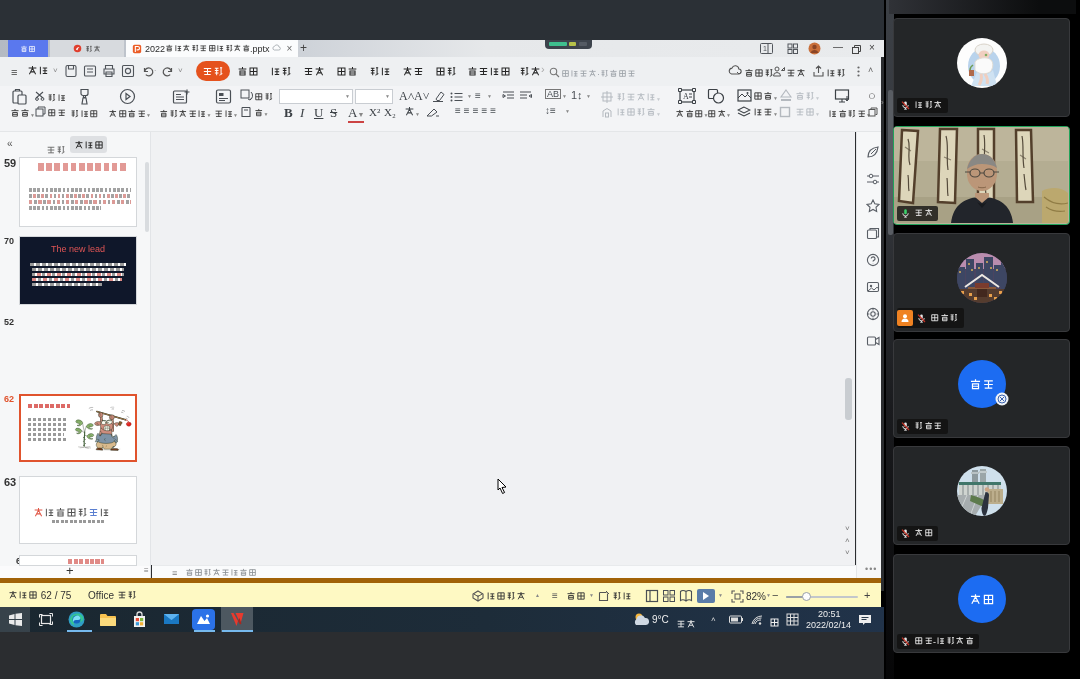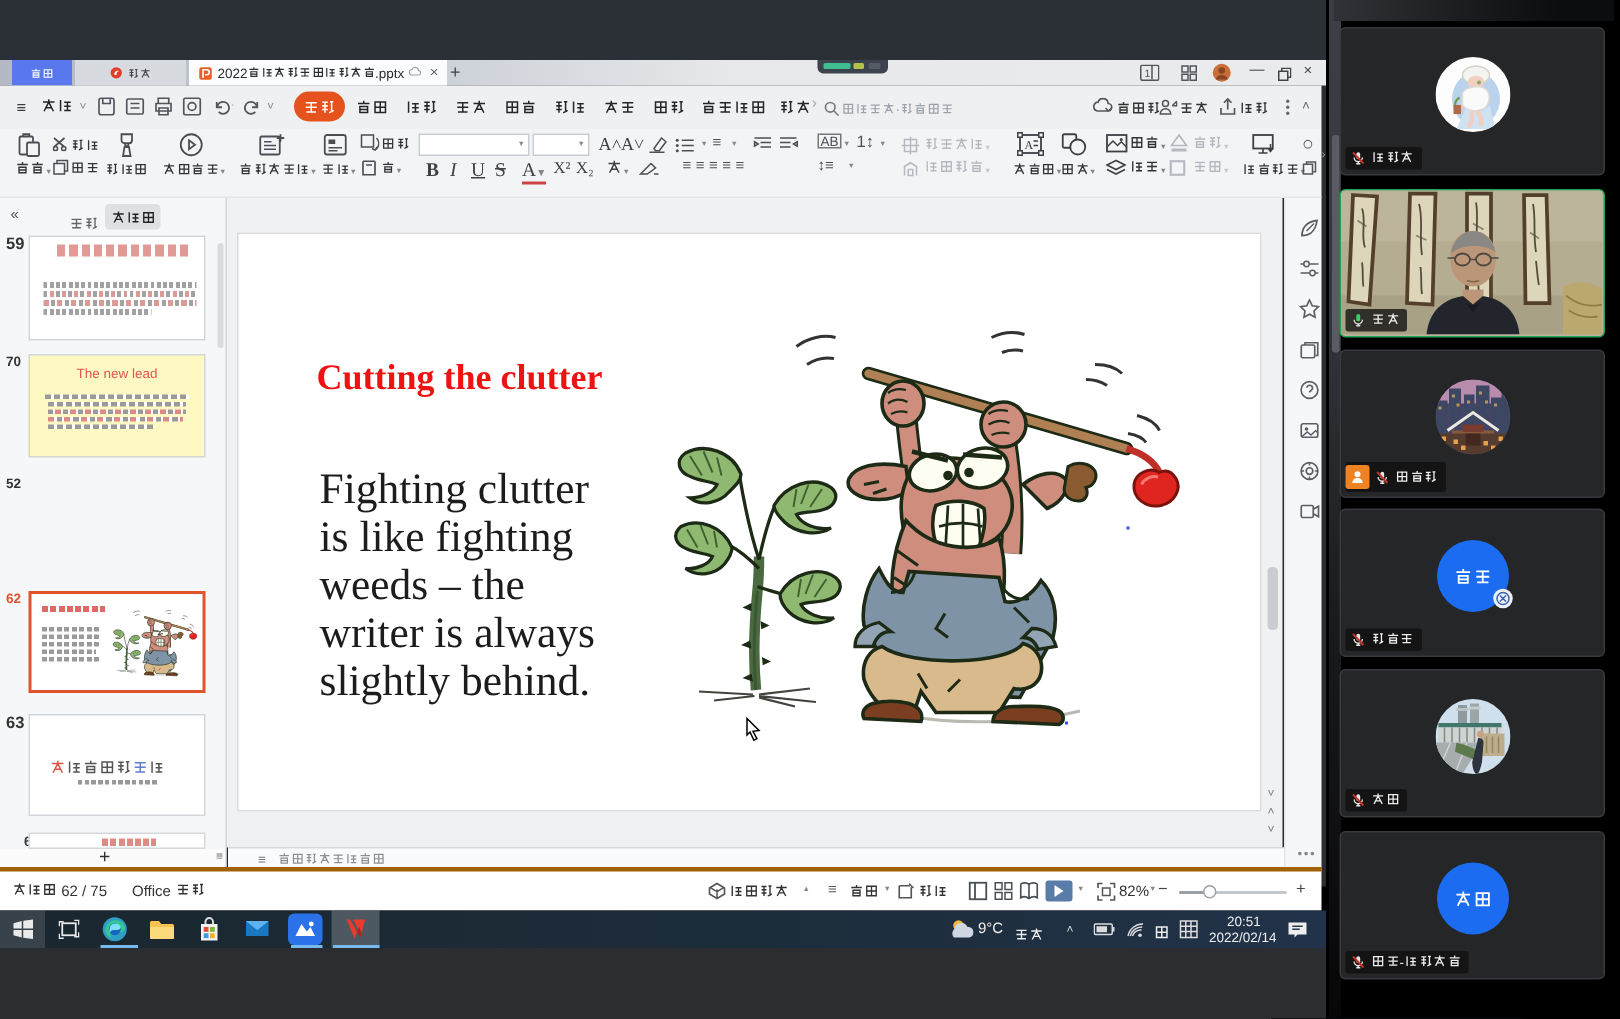--- a/index.html
+++ b/index.html
@@ -14,21 +14,21 @@
 .tab{position:absolute;top:0;height:17px;font-size:9px;display:flex;align-items:center;justify-content:center;color:#333}
 #menubar{position:absolute;left:0;top:57px;width:881px;height:29px;background:#eef0f2;font-size:11.5px;color:#262626}
 #toolbar{position:absolute;left:0;top:86px;width:881px;height:40px;background:#f3f4f6;font-size:10.5px;color:#3a3a3a}
 #toolstrip2{position:absolute;left:0;top:126px;width:881px;height:6px;background:#f3f4f6;border-bottom:1px solid #e4e6e8}
 
 #leftpanel{position:absolute;left:0;top:132px;width:151px;height:446px;background:#f6f7f8;border-right:1px solid #e2e4e7;overflow:hidden}
 #editor{position:absolute;left:151px;top:132px;width:704px;height:433px;background:#f0f1f3}
 #slide{position:absolute;left:7px;top:23px;width:683px;height:386px;background:#fff;border:1px solid #d8dadd}
 #rightbar{position:absolute;left:856px;top:132px;width:25px;height:446px;background:#f6f7f8;border-left:1px solid #e4e6e8}
 #notesbar{position:absolute;left:152px;top:565px;width:704px;height:13px;background:#fafbfc;border-top:1px solid #e8eaec;color:#8a8f94;font-size:9px}
-#statusbar{position:absolute;left:0;top:578px;width:881px;height:29px;background:#ffffff;border-top:3px solid #a16207;color:#333;font-size:10px}
+#statusbar{position:absolute;left:0;top:578px;width:881px;height:29px;background:#fef9c3;border-top:5px solid #a16207;color:#333;font-size:10px}
 #taskbar{position:absolute;left:0;top:607px;width:884px;height:25px;background:linear-gradient(90deg,#1a2730 0%,#1d2c39 55%,#21334a 100%)}
 #below{position:absolute;left:0;top:632px;width:884px;height:47px;background:#2b2d30}
 
 #sidebar{position:absolute;left:884px;top:0;width:196px;height:679px;background:#000}
 .tile{position:absolute;left:9px;width:177px;height:99px;background:#242628;border:1px solid #38393c;border-radius:4px}
 .nlabel{position:absolute;left:3px;bottom:3px;background:rgba(16,16,16,.78);color:#eee;font-size:9px;display:flex;align-items:center;padding:2px 5px 2px 3px;border-radius:2px;gap:3px}
 .avcirc{position:absolute;left:50%;top:44px;transform:translate(-50%,-50%)}
 </style>
 </head>
 <body>
@@ -643,21 +643,21 @@
     <span class="abs" style="left:4px;top:25px;font-size:11px;font-weight:bold;color:#333">59</span>
     <div class="abs" style="left:19px;top:25px;width:118px;height:70px;background:#fff;border:1px solid #d4d7da">
       <div class="abs" style="left:18px;top:5px;width:88px;height:7.5px;background:repeating-linear-gradient(90deg,#e29a96 0 5.5px,#fff 5.5px 8.2px)"></div>
       <div class="abs" style="left:9px;top:30px;width:102px;height:3.5px;background:repeating-linear-gradient(90deg,#a2a2a2 0 2.6px,#fff 2.6px 4.2px)"></div>
       <div class="abs" style="left:9px;top:36px;width:102px;height:3.5px;background:repeating-linear-gradient(90deg,#a2a2a2 0 2.6px,#fff 2.6px 4.2px,#dc9a96 4.2px 6.8px,#fff 6.8px 8.2px)"></div>
       <div class="abs" style="left:9px;top:42px;width:102px;height:3.5px;background:repeating-linear-gradient(90deg,#dc9a96 0 3.4px,#fff 3.4px 5.2px,#a2a2a2 5.2px 7.8px,#fff 7.8px 9.2px)"></div>
       <div class="abs" style="left:9px;top:48px;width:72px;height:3.5px;background:repeating-linear-gradient(90deg,#a2a2a2 0 2.6px,#fff 2.6px 4.2px)"></div>
     </div>
 
     <span class="abs" style="left:4px;top:104px;font-size:9px;font-weight:bold;color:#333">70</span>
-    <div class="abs" style="left:19px;top:104px;width:118px;height:69px;background:#fef9c3;border:1px solid #d4d7da">
+    <div class="abs" style="left:19px;top:104px;width:118px;height:69px;background:#0f172a;border:1px solid #d4d7da">
       <div style="position:absolute;left:0;top:7px;width:100%;text-align:center;color:#e05555;font-size:9px">The new lead</div>
       <div class="abs" style="left:10px;top:26px;width:96px;height:2.5px;background:repeating-linear-gradient(90deg,#9a9a9a 0 4px,#fff 4px 6px)"></div>
       <div class="abs" style="left:12px;top:31px;width:92px;height:2.5px;background:repeating-linear-gradient(90deg,#9a9a9a 0 4px,#fff 4px 6px)"></div>
       <div class="abs" style="left:12px;top:36px;width:92px;height:2.5px;background:repeating-linear-gradient(90deg,#9a9a9a 0 3.2px,#fff 3.2px 5px,#dc8a86 5px 8.6px,#fff 8.6px 10px)"></div>
       <div class="abs" style="left:12px;top:41px;width:90px;height:2.5px;background:repeating-linear-gradient(90deg,#dc8a86 0 4px,#fff 4px 6px,#9a9a9a 6px 9.4px,#fff 9.4px 11px)"></div>
       <div class="abs" style="left:12px;top:46px;width:70px;height:2.5px;background:repeating-linear-gradient(90deg,#9a9a9a 0 4px,#fff 4px 6px)"></div>
     </div>
 
     <span class="abs" style="left:4px;top:185px;font-size:9px;font-weight:bold;color:#333">52</span>
 
@@ -698,29 +698,20 @@
     <div class="abs" style="left:19px;top:423px;width:118px;height:11px;background:#fff;border:1px solid #d4d7da;overflow:hidden">
       <div class="abs" style="left:48px;top:3px;width:36px;height:5px;background:repeating-linear-gradient(90deg,#e08a86 0 4px,#fff 4px 5.5px)"></div>
     </div>
     <div class="abs" style="left:0px;top:434px;width:151px;height:12px;background:#fbfbfc">
       <span class="abs" style="left:66px;top:-3px;color:#333;font-size:13px">+</span>
       <span class="abs" style="left:144px;top:0px;color:#777;font-size:8px">≡</span>
     </div>
     <div class="abs" style="left:145px;top:30px;width:4px;height:70px;background:#d9dcdf;border-radius:2px"></div>
   </div>
   <div id="editor">
-    <div id="slide">
-      <div class="abs" style="left:52px;top:83px;font-family:'Liberation Serif',serif;font-weight:bold;font-size:24px;color:#ee1212">Cutting the clutter</div>
-      <div class="abs" style="left:54px;top:154px;font-family:'Liberation Serif',serif;font-size:29px;line-height:32px;color:#1c1c1c">Fighting clutter<br>is like fighting<br>weeds – the<br>writer is always<br>slightly behind.</div>
-      <svg class="abs" style="left:277px;top:63px" width="360" height="270" viewBox="0 0 360 270">
-            <use href="#cartoon"></use>
-          </svg>
-      <span class="abs" style="left:592px;top:195px;width:2px;height:2px;background:#44f"></span>
-      <span class="abs" style="left:551px;top:325px;width:2px;height:2px;background:#44f"></span>
-    </div>
     <svg class="abs" style="left:345px;top:346px" width="12" height="18" viewBox="0 0 12 18">
           <path d="M2 1l8 8-4 .5 2.6 5-2 1L4 10 2 12z" fill="#fff" stroke="#000" stroke-width="1"></path>
         </svg>
     <div class="abs" style="left:694px;top:246px;width:7px;height:42px;background:#c9cdd1;border-radius:3px"></div>
     <span class="abs" style="left:694px;top:392px;color:#777;font-size:8px">˅</span>
     <span class="abs" style="left:694px;top:404px;color:#777;font-size:8px">˄</span>
     <span class="abs" style="left:694px;top:416px;color:#777;font-size:8px">˅</span>
   </div>
   <div id="rightbar">
     <svg class="abs" style="left:9px;top:13px" width="14" height="14" viewBox="0 0 14 14">

